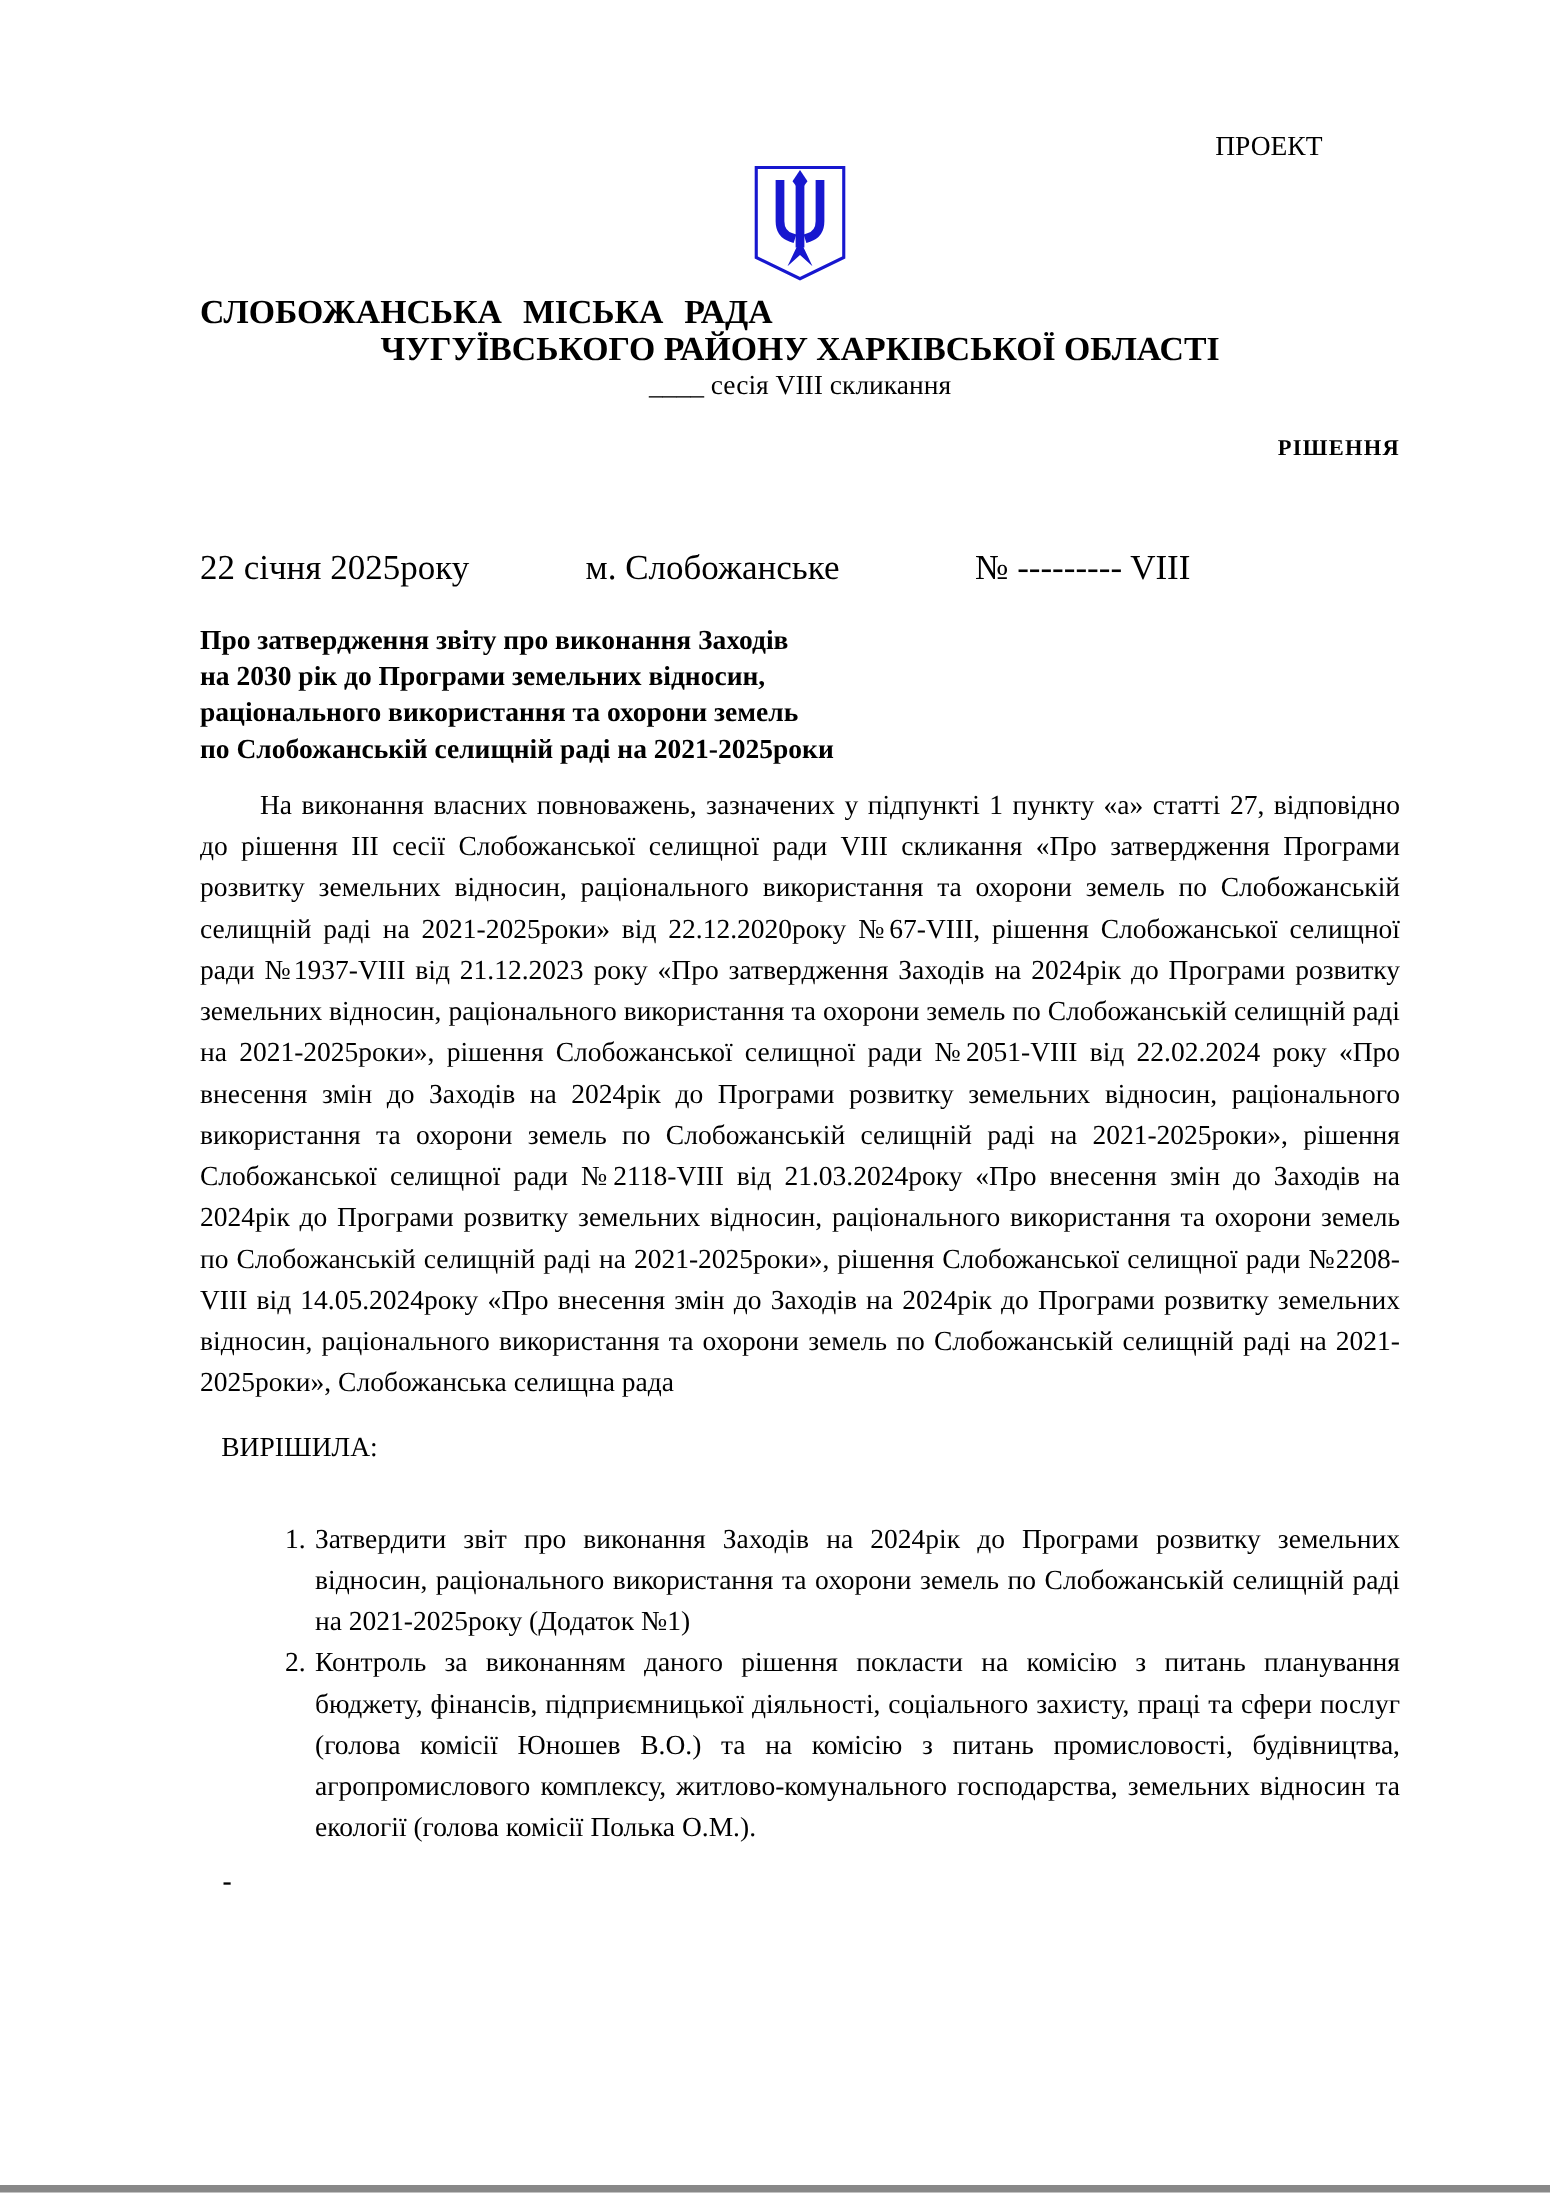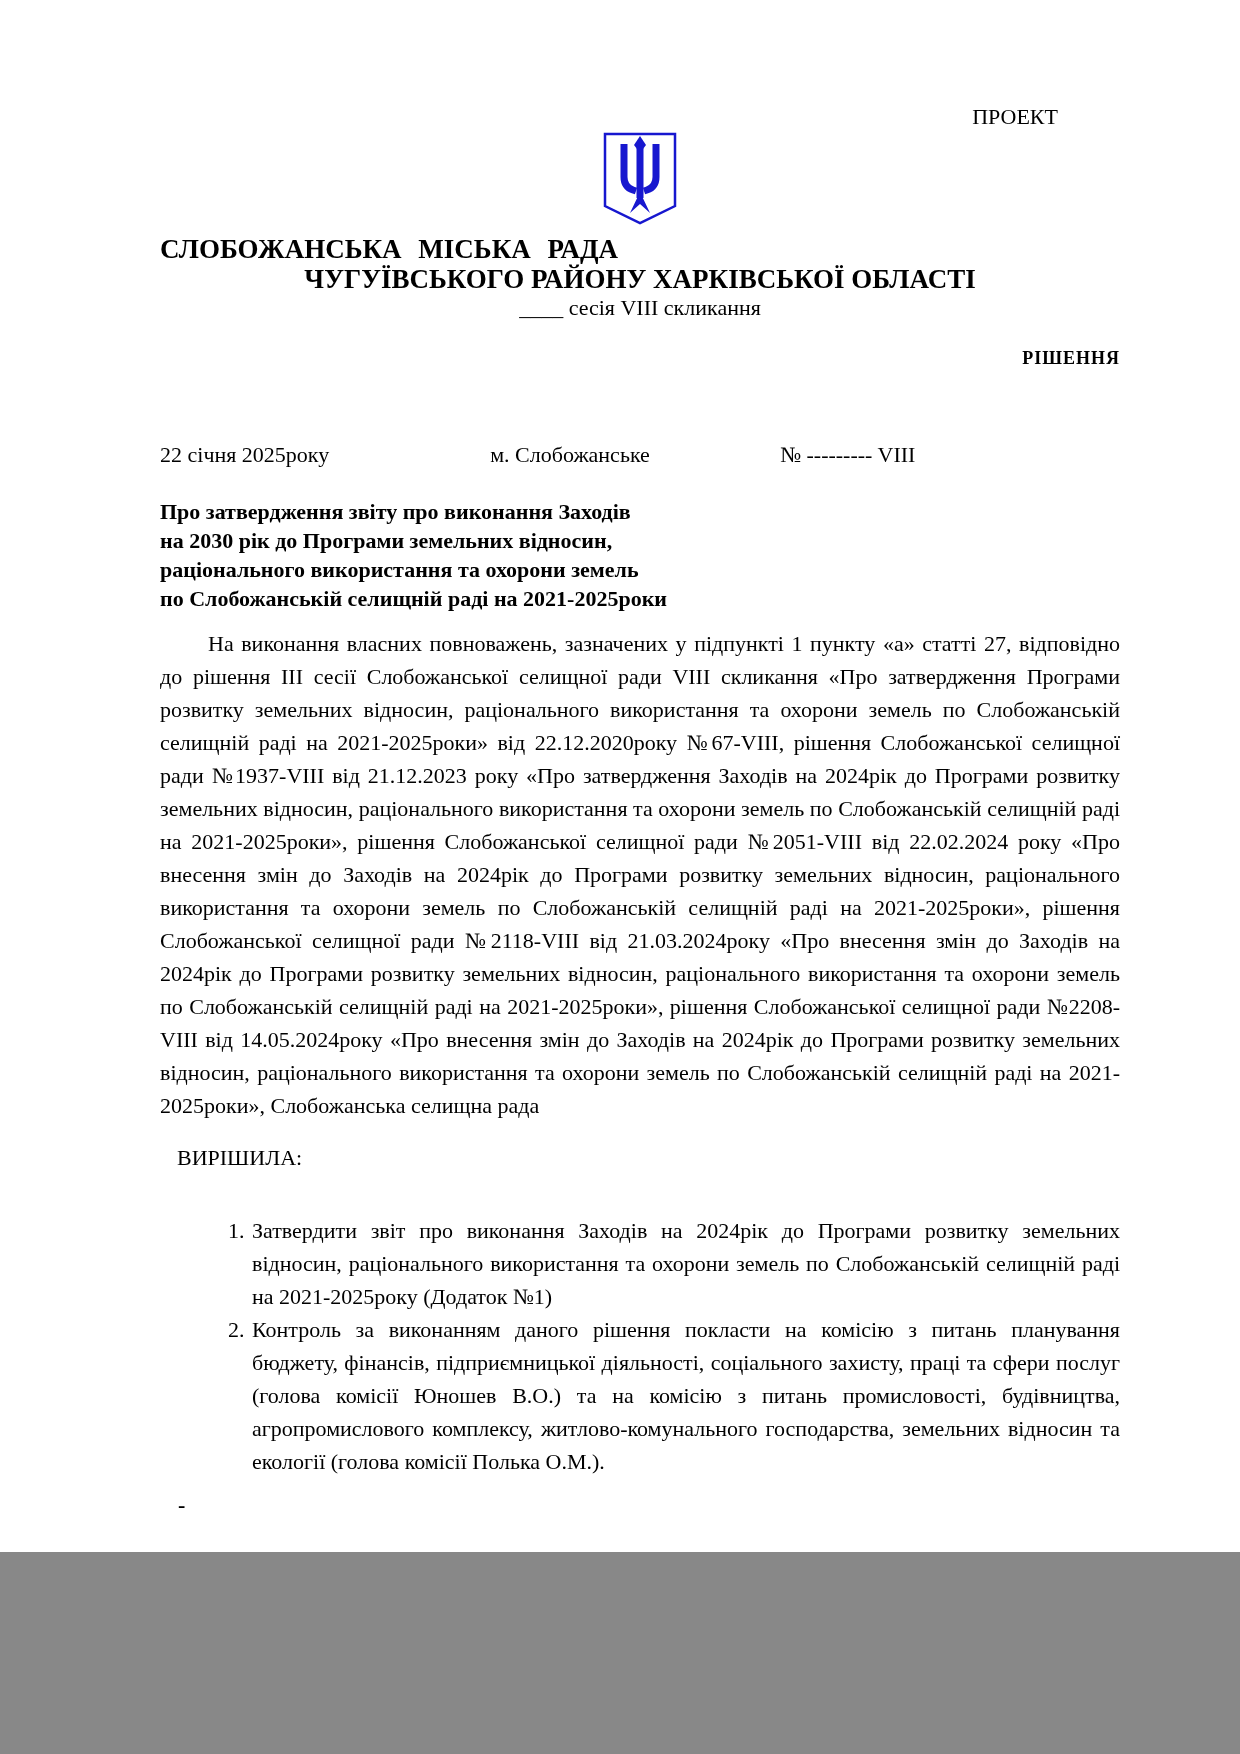--- a/index.html
+++ b/index.html
@@ -1,18 +1,18 @@
 <!DOCTYPE html>
 <html lang="uk"><head>
 <meta charset="utf-8">
 <style>
   html,body{margin:0;padding:0;background:#888;}
   .page{
     position:relative;
-    width:1240px;height:1552px;
+    width:1240px;height:1748px;
     background:#ffffff;
     margin:0 auto;
     font-family:"Liberation Serif","DejaVu Serif",serif;
     color:#000;
     box-sizing:border-box;
     padding:104px 120px 0 160px;
   }
   .content{width:960px;}
 
   .stamp{
@@ -53,21 +53,21 @@
     font-weight:bold;
     font-size:18px;
     letter-spacing:1px;
     margin-top:26px;
   }
 
   .meta-row{
     display:grid;
     grid-template-columns:280px 260px 1fr;
     margin-top:72px;
-    font-size:22px;
+    font-size:28px;
     line-height:28px;
   }
   .meta-place{text-align:center;}
   .meta-number{padding-left:80px;}
 
   .subject{
     margin-top:28px;
     font-weight:bold;
     font-size:22px;
     line-height:29px;

